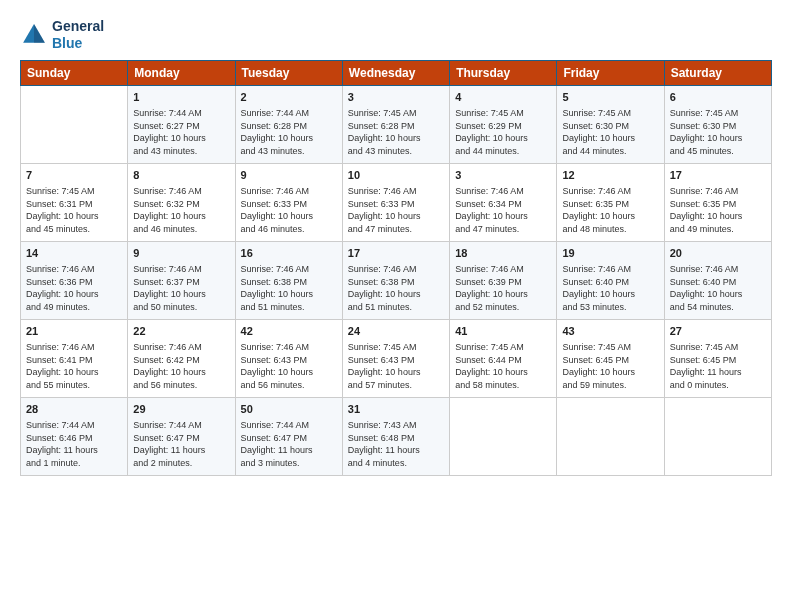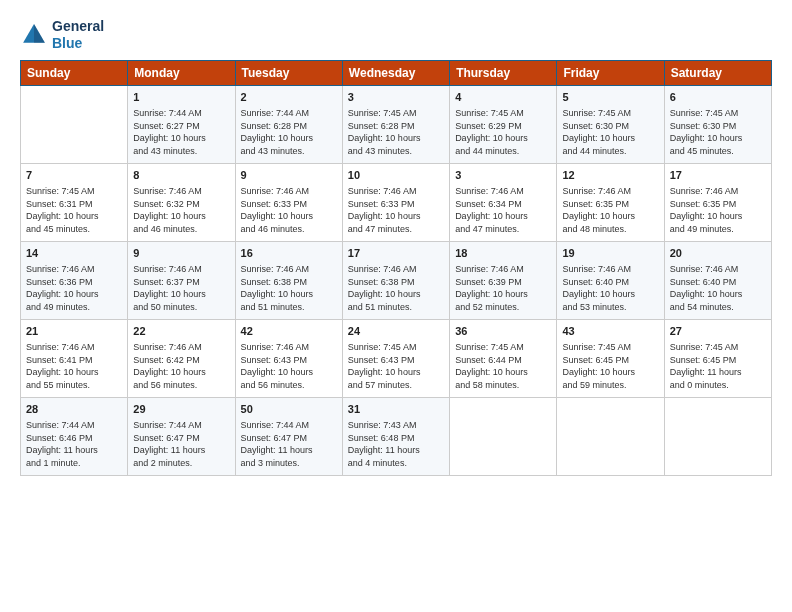--- a/index.html
+++ b/index.html
@@ -155,21 +155,21 @@
           <td><span class="day-num">17</span><span>Sunrise: 7:46 AM<br></span><span>Sunset: 6:38 PM<br></span><span>Daylight: 10 hours<br></span><span>and 51 minutes.<br></span></td>
           <td><span class="day-num">18</span><span>Sunrise: 7:46 AM<br></span><span>Sunset: 6:39 PM<br></span><span>Daylight: 10 hours<br></span><span>and 52 minutes.<br></span></td>
           <td><span class="day-num">19</span><span>Sunrise: 7:46 AM<br></span><span>Sunset: 6:40 PM<br></span><span>Daylight: 10 hours<br></span><span>and 53 minutes.<br></span></td>
           <td><span class="day-num">20</span><span>Sunrise: 7:46 AM<br></span><span>Sunset: 6:40 PM<br></span><span>Daylight: 10 hours<br></span><span>and 54 minutes.<br></span></td>
         </tr>
         <tr>
           <td><span class="day-num">21</span><span>Sunrise: 7:46 AM<br></span><span>Sunset: 6:41 PM<br></span><span>Daylight: 10 hours<br></span><span>and 55 minutes.<br></span></td>
           <td><span class="day-num">22</span><span>Sunrise: 7:46 AM<br></span><span>Sunset: 6:42 PM<br></span><span>Daylight: 10 hours<br></span><span>and 56 minutes.<br></span></td>
           <td><span class="day-num">42</span><span>Sunrise: 7:46 AM<br></span><span>Sunset: 6:43 PM<br></span><span>Daylight: 10 hours<br></span><span>and 56 minutes.<br></span></td>
           <td><span class="day-num">24</span><span>Sunrise: 7:45 AM<br></span><span>Sunset: 6:43 PM<br></span><span>Daylight: 10 hours<br></span><span>and 57 minutes.<br></span></td>
-          <td><span class="day-num">36</span><span>Sunrise: 7:45 AM<br></span><span>Sunset: 6:44 PM<br></span><span>Daylight: 10 hours<br></span><span>and 58 minutes.<br></span></td>
+          <td><span class="day-num">41</span><span>Sunrise: 7:45 AM<br></span><span>Sunset: 6:44 PM<br></span><span>Daylight: 10 hours<br></span><span>and 58 minutes.<br></span></td>
           <td><span class="day-num">43</span><span>Sunrise: 7:45 AM<br></span><span>Sunset: 6:45 PM<br></span><span>Daylight: 10 hours<br></span><span>and 59 minutes.<br></span></td>
           <td><span class="day-num">27</span><span>Sunrise: 7:45 AM<br></span><span>Sunset: 6:45 PM<br></span><span>Daylight: 11 hours<br></span><span>and 0 minutes.<br></span></td>
         </tr>
         <tr>
           <td><span class="day-num">28</span><span>Sunrise: 7:44 AM<br></span><span>Sunset: 6:46 PM<br></span><span>Daylight: 11 hours<br></span><span>and 1 minute.<br></span></td>
           <td><span class="day-num">29</span><span>Sunrise: 7:44 AM<br></span><span>Sunset: 6:47 PM<br></span><span>Daylight: 11 hours<br></span><span>and 2 minutes.<br></span></td>
           <td><span class="day-num">50</span><span>Sunrise: 7:44 AM<br></span><span>Sunset: 6:47 PM<br></span><span>Daylight: 11 hours<br></span><span>and 3 minutes.<br></span></td>
           <td><span class="day-num">31</span><span>Sunrise: 7:43 AM<br></span><span>Sunset: 6:48 PM<br></span><span>Daylight: 11 hours<br></span><span>and 4 minutes.<br></span></td>
           <td class="empty"></td>
           <td class="empty"></td>

